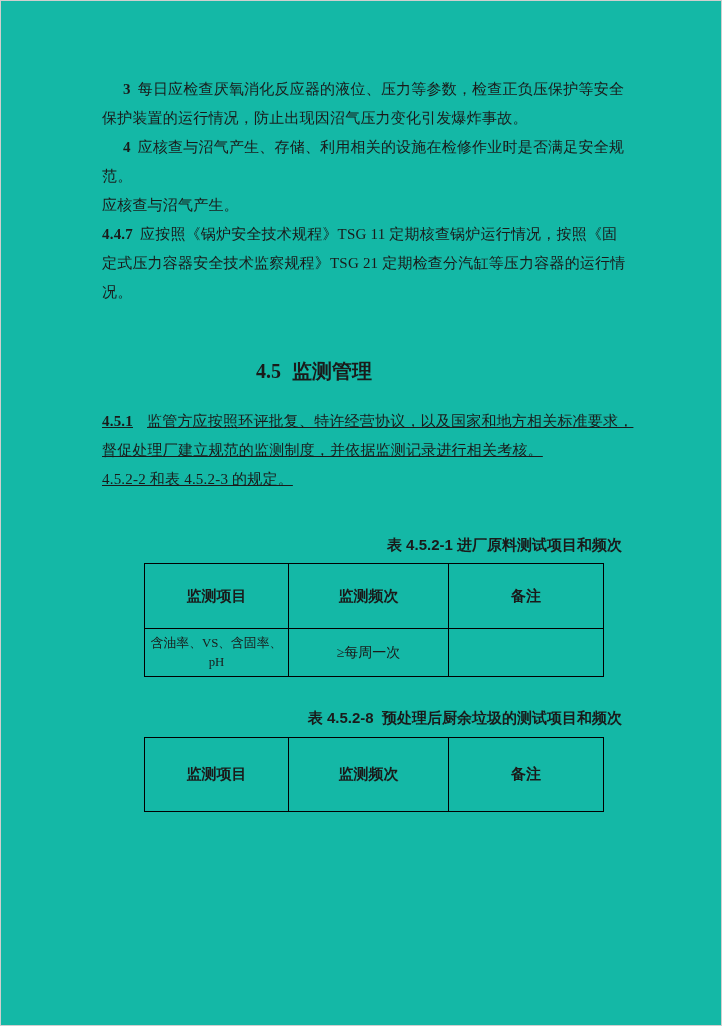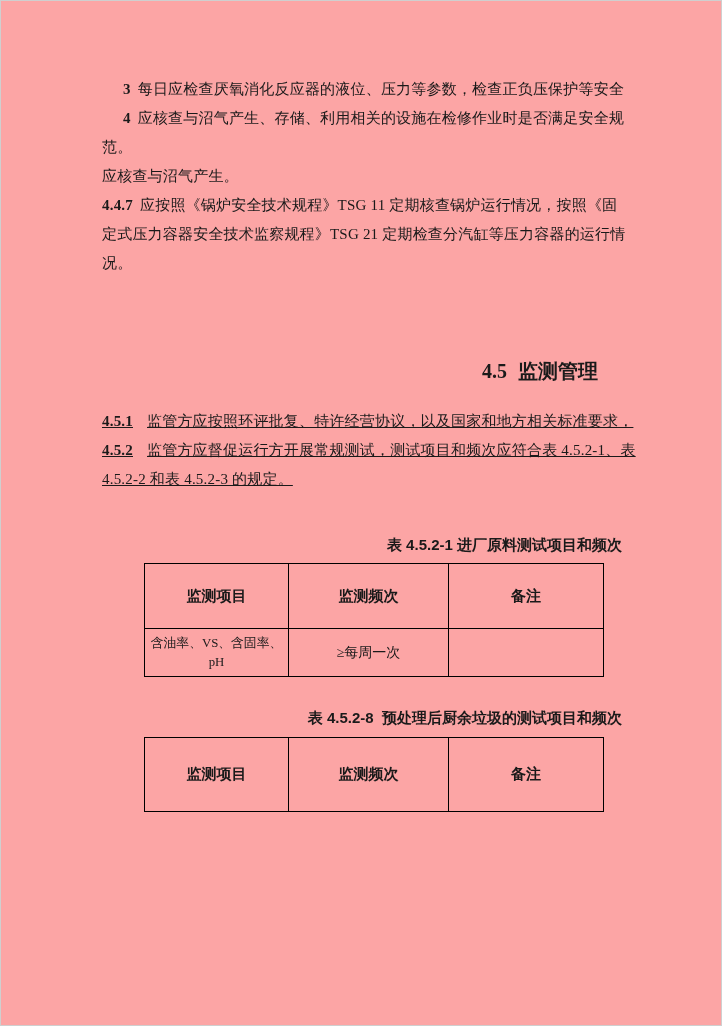--- a/index.html
+++ b/index.html
@@ -8,40 +8,40 @@
     background: #ffffff;
     font-family: "Liberation Serif", "DejaVu Serif", serif;
     color: #1a1a1a;
     position: relative;
     overflow: hidden;
   }
   .page {
     position: absolute; inset: 0;
     border: 1px solid #cfcfcf;
     box-sizing: border-box;
-    background: #fca5a5;
+    background: #14b8a6;
   }
   
   .textblock {
     position: absolute; left: 101px; width: 520px;
   }
   .tline {
     height: 29px; line-height: 29px;
     font-size: 15px;
     white-space: pre;
     letter-spacing: 0.2px;
   }
   .tline .num { font-weight: bold; }
   .num-gap-sm { margin-right: 7px; }
   .num-gap-lg { margin-right: 14px; }
   .indent1 { padding-left: 21px; }
   
   .section-heading {
-    position: absolute; top: 355px; left: 3px; width: 594px;
-    text-align: right;
+    position: absolute; top: 355px; left: 16px; width: 594px;
+    text-align: center;
     font-size: 20px; font-weight: bold;
     line-height: 30px;
     white-space: pre;
   }
   .section-heading .sec-num { font-family: "Liberation Serif", "DejaVu Serif", serif; }
   .section-heading .sec-title {
     font-family: "Liberation Sans", "DejaVu Sans", sans-serif;
     margin-left: 11px;
   }
   
@@ -94,33 +94,34 @@
     color: #222222;
   }
 </style>
 </head>
 <body>
 
 <div class="page">
 
   <div class="textblock" style="top:74px;">
     <div class="tline indent1"><span class="num num-gap-sm">3</span><span>每日应检查厌氧消化反应器的液位、压力等参数，检查正负压保护等安全</span></div>
+    <div class="tline">保护装置的运行情况，防止出现因沼气压力变化引发爆炸事故。</div>
     <div class="tline indent1"><span class="num num-gap-sm">4</span><span>应核查与沼气产生、存储、利用相关的设施在检修作业时是否满足安全规</span></div>
     <div class="tline">范。</div>
     <div class="tline">应核查与沼气产生。</div>
     <div class="tline"><span class="num num-gap-sm">4.4.7</span><span>应按照《锅炉安全技术规程》TSG 11 定期核查锅炉运行情况，按照《固</span></div>
     <div class="tline">定式压力容器安全技术监察规程》TSG 21 定期检查分汽缸等压力容器的运行情</div>
     <div class="tline">况。</div>
   </div>
 
   <div class="section-heading"><span class="sec-num">4.5</span><span class="sec-title">监测管理</span></div>
 
   <div class="textblock" style="top:406px;text-decoration:underline;">
     <div class="tline"><span class="num num-gap-lg">4.5.1</span><span>监管方应按照环评批复、特许经营协议，以及国家和地方相关标准要求，</span></div>
-    <div class="tline"><span class="num num-gap-lg">4.5.2</span><span>监管方应督促运行方开展常规测试，测试项目和频次应符合表 4.5.2-1、表</span></div>
+    <div class="tline">督促处理厂建立规范的监测制度，并依据监测记录进行相关考核。</div>
     <div class="tline">4.5.2-2 和表 4.5.2-3 的规定。</div>
   </div>
 
   <div class="table-caption caption-1">表 4.5.2-1 进厂原料测试项目和频次</div>
   <table class="doc-table table-1">
     <tbody>
         <tr class="header-row">
       <td class="header-cell col-item">监测项目</td>
       <td class="header-cell col-freq">监测频次</td>
       <td class="header-cell col-note">备注</td>

